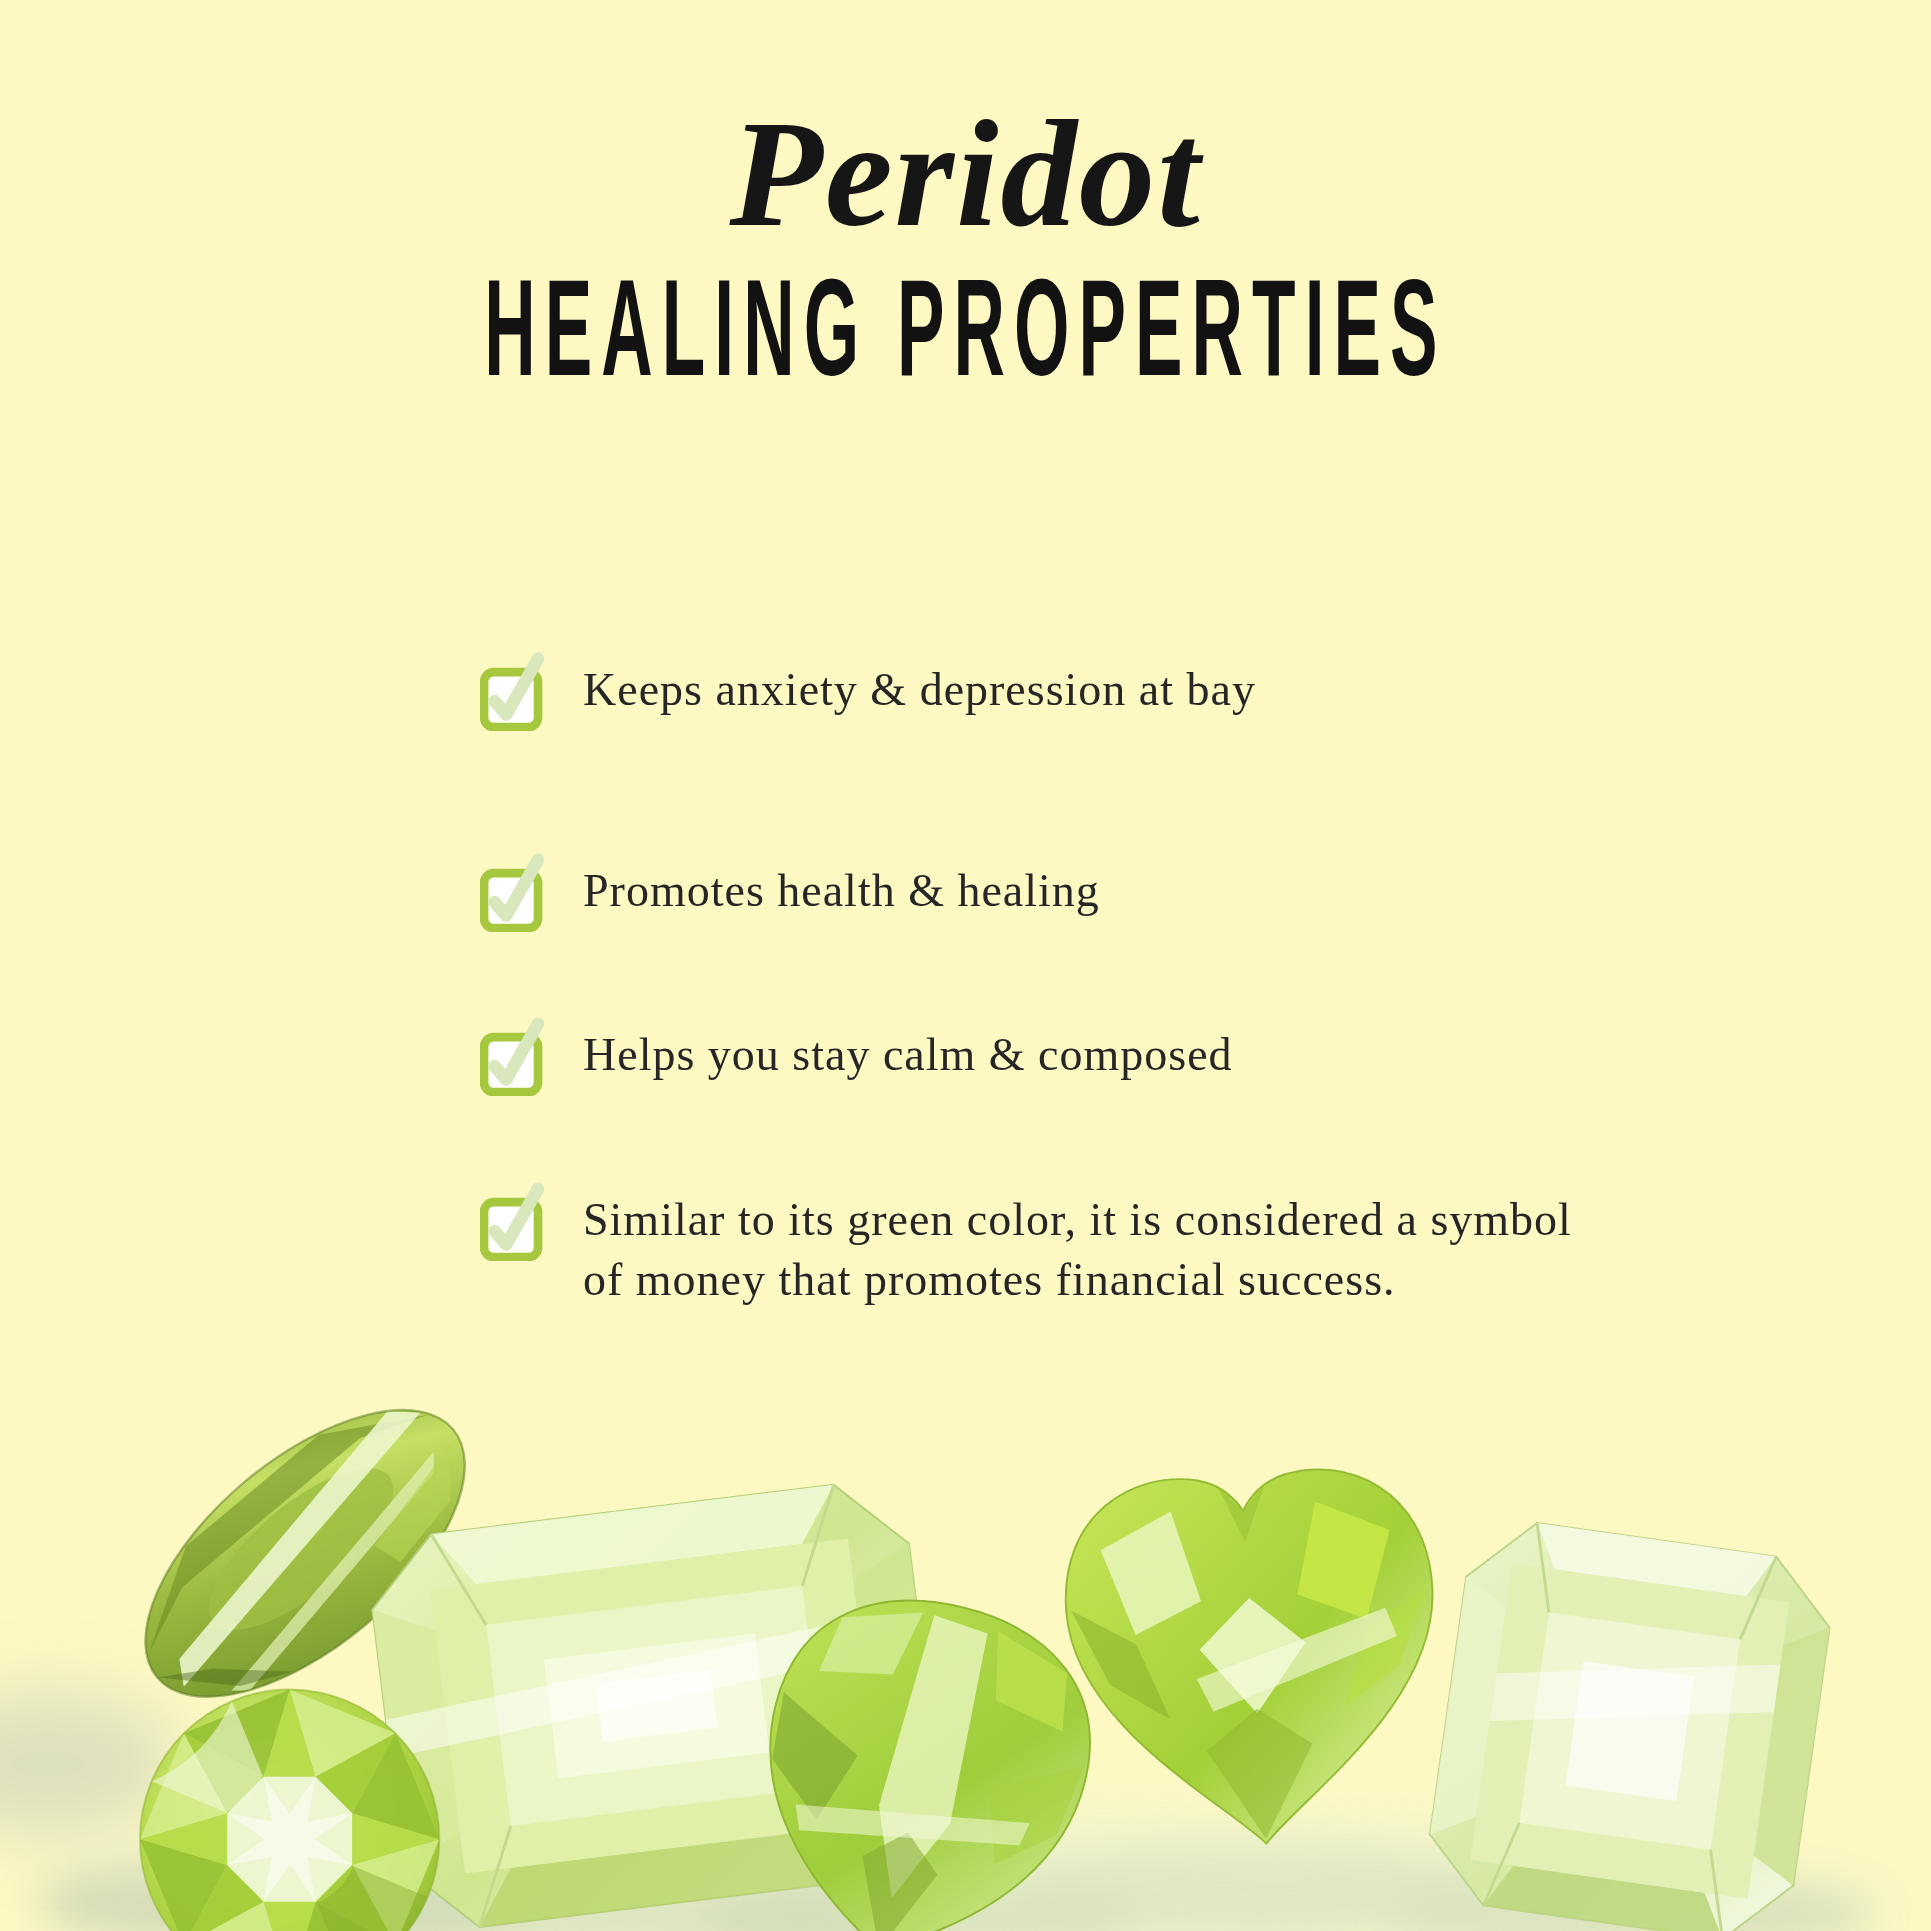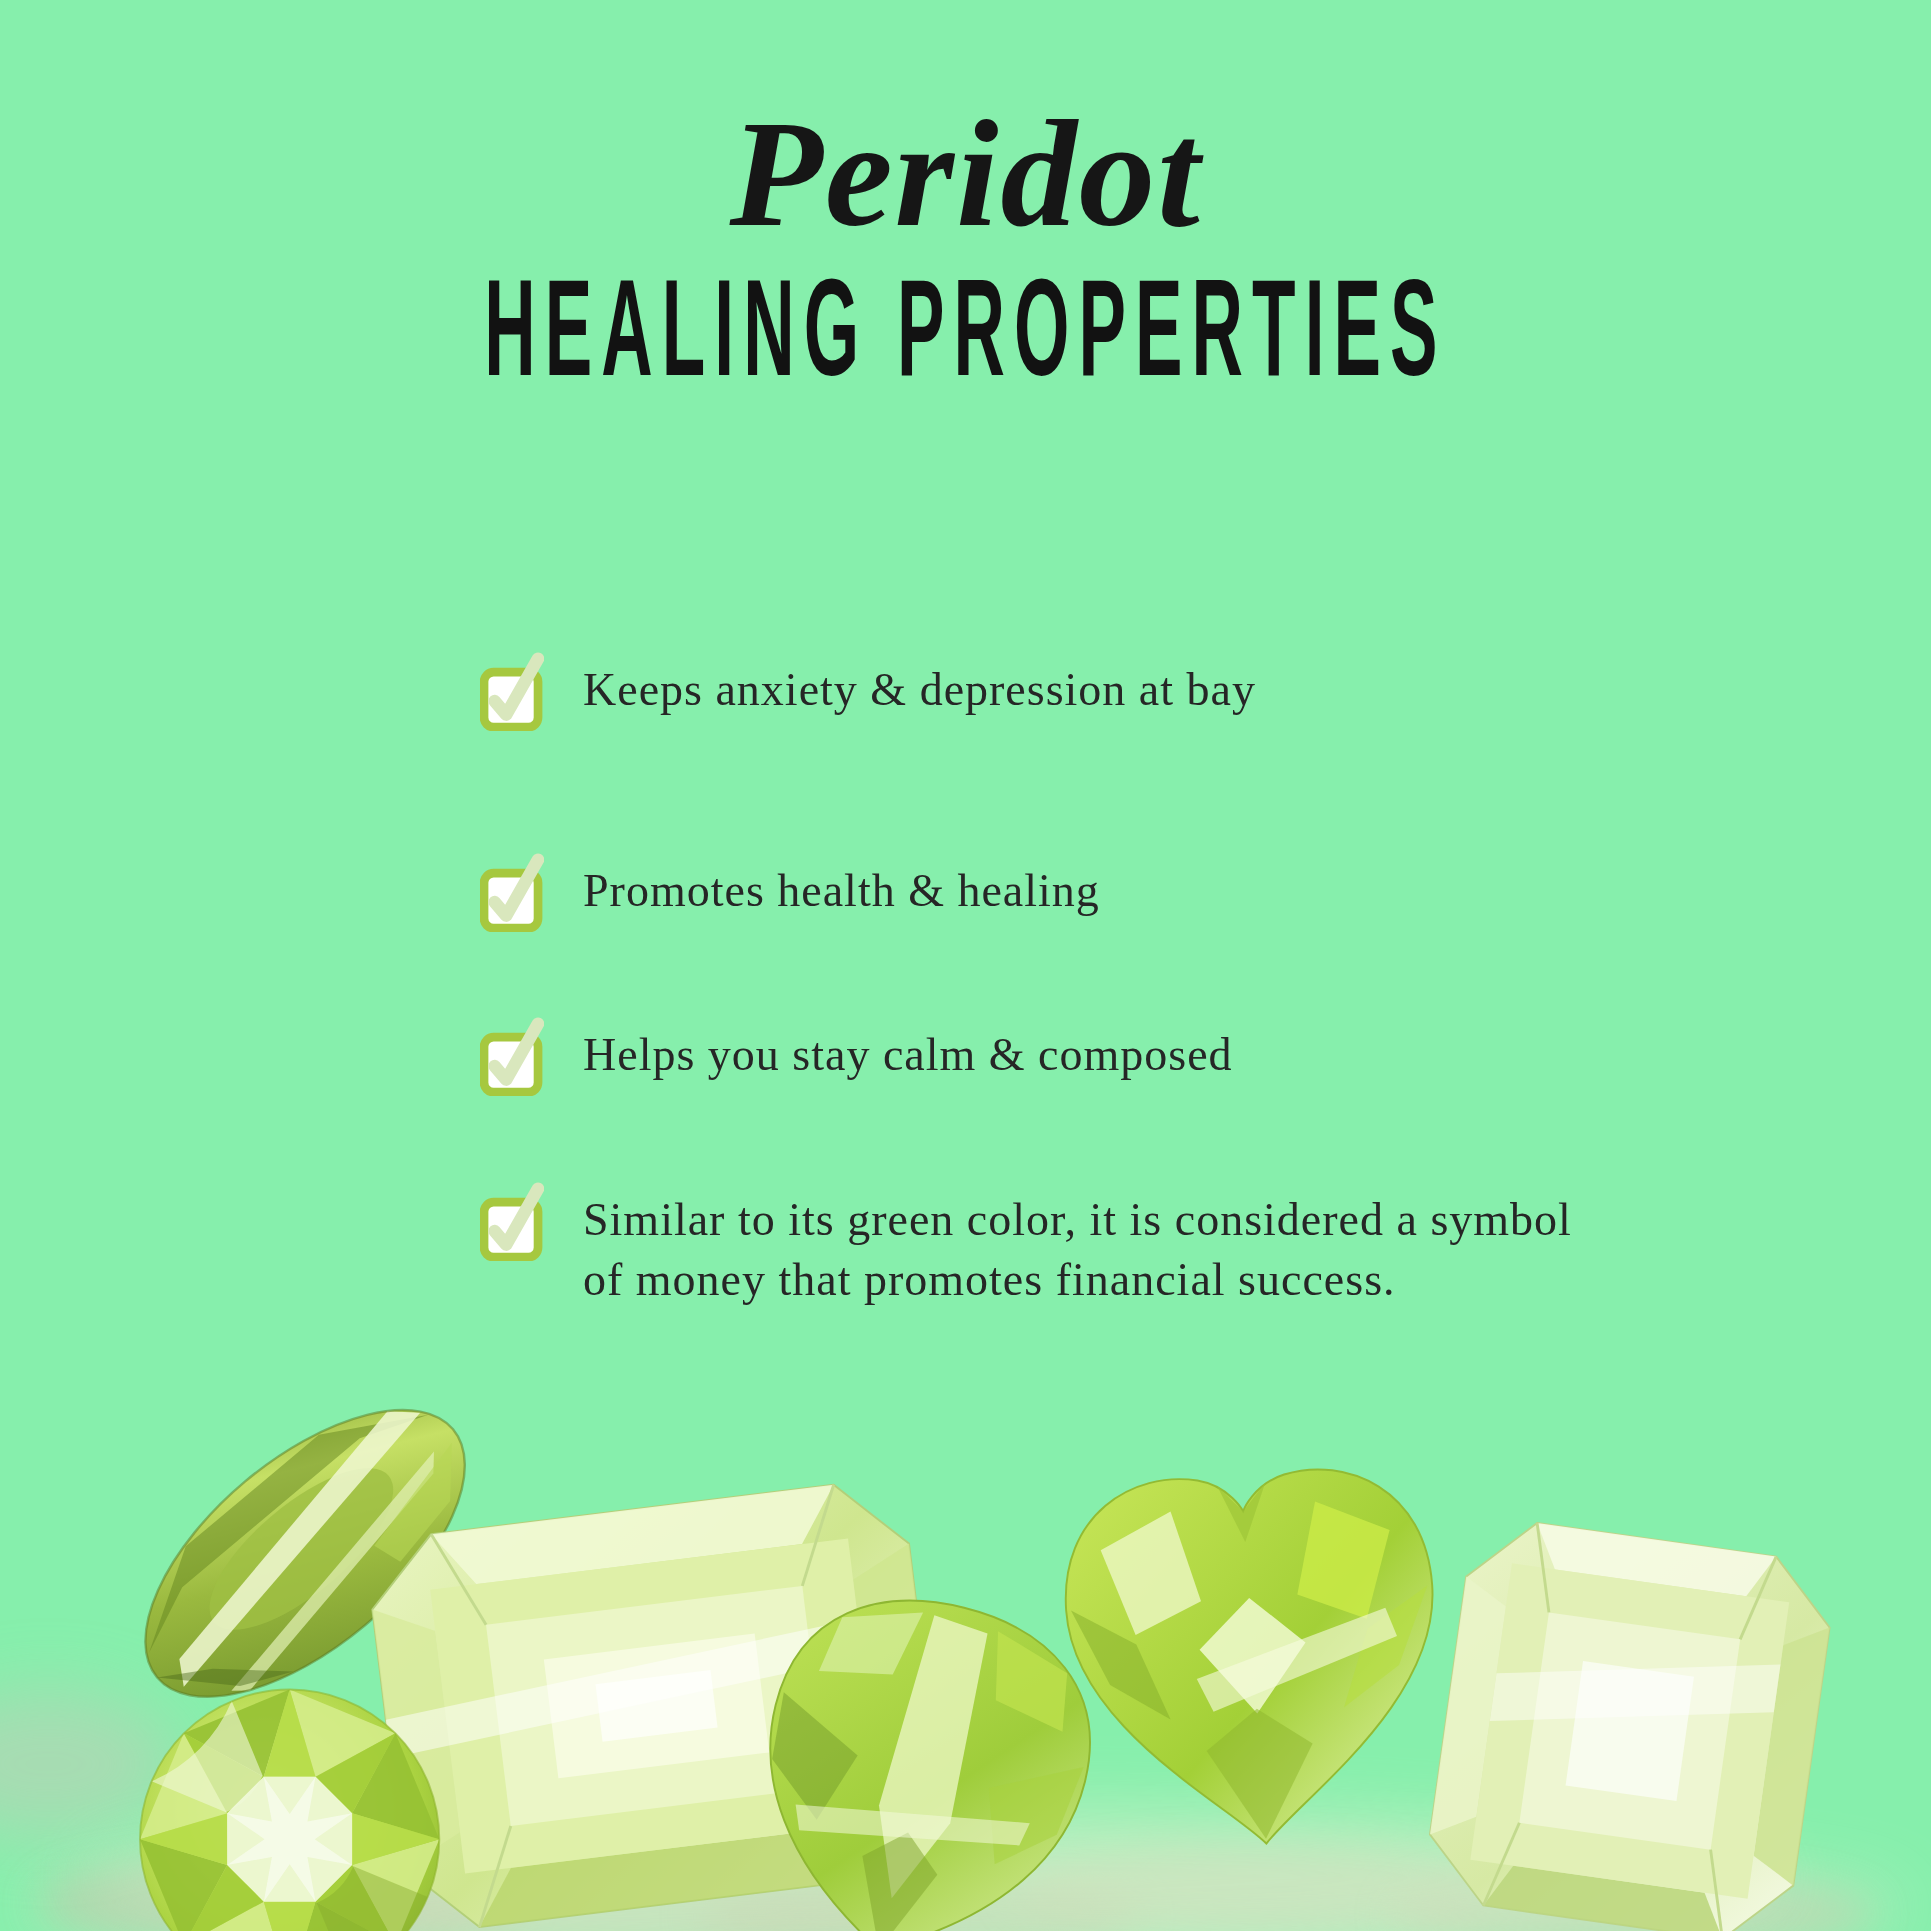--- a/index.html
+++ b/index.html
@@ -1,16 +1,16 @@
 <!DOCTYPE html>
 <html><head>
 <meta charset="utf-8">
 <style>
   html,body{margin:0;padding:0;background:#ffffff;}
-  .page{position:relative;width:1931px;height:1931px;background:#86efac;overflow:hidden;
+  .page{position:relative;width:1931px;height:1931px;background:#fef9c3;overflow:hidden;
         font-family:"Liberation Serif","DejaVu Serif",serif;}
   .title{position:absolute;top:97px;left:0;width:1931px;margin:0;text-align:center;
          font-family:"Liberation Serif","DejaVu Serif",serif;font-style:italic;font-weight:700;
          font-size:153px;line-height:154px;letter-spacing:1.9px;color:#161616;}
   .subtitle{position:absolute;top:259px;left:0;width:1931px;margin:0;text-align:center;
             font-family:"Liberation Sans","DejaVu Sans",sans-serif;font-weight:700;
             font-size:137px;line-height:137px;color:#121212;white-space:nowrap;}
   .subtitle .squeeze{display:inline-block;transform:scaleX(0.52);transform-origin:50% 50%;
             letter-spacing:17.4px;}
   .check-row{position:absolute;left:480px;display:flex;align-items:flex-start;}

